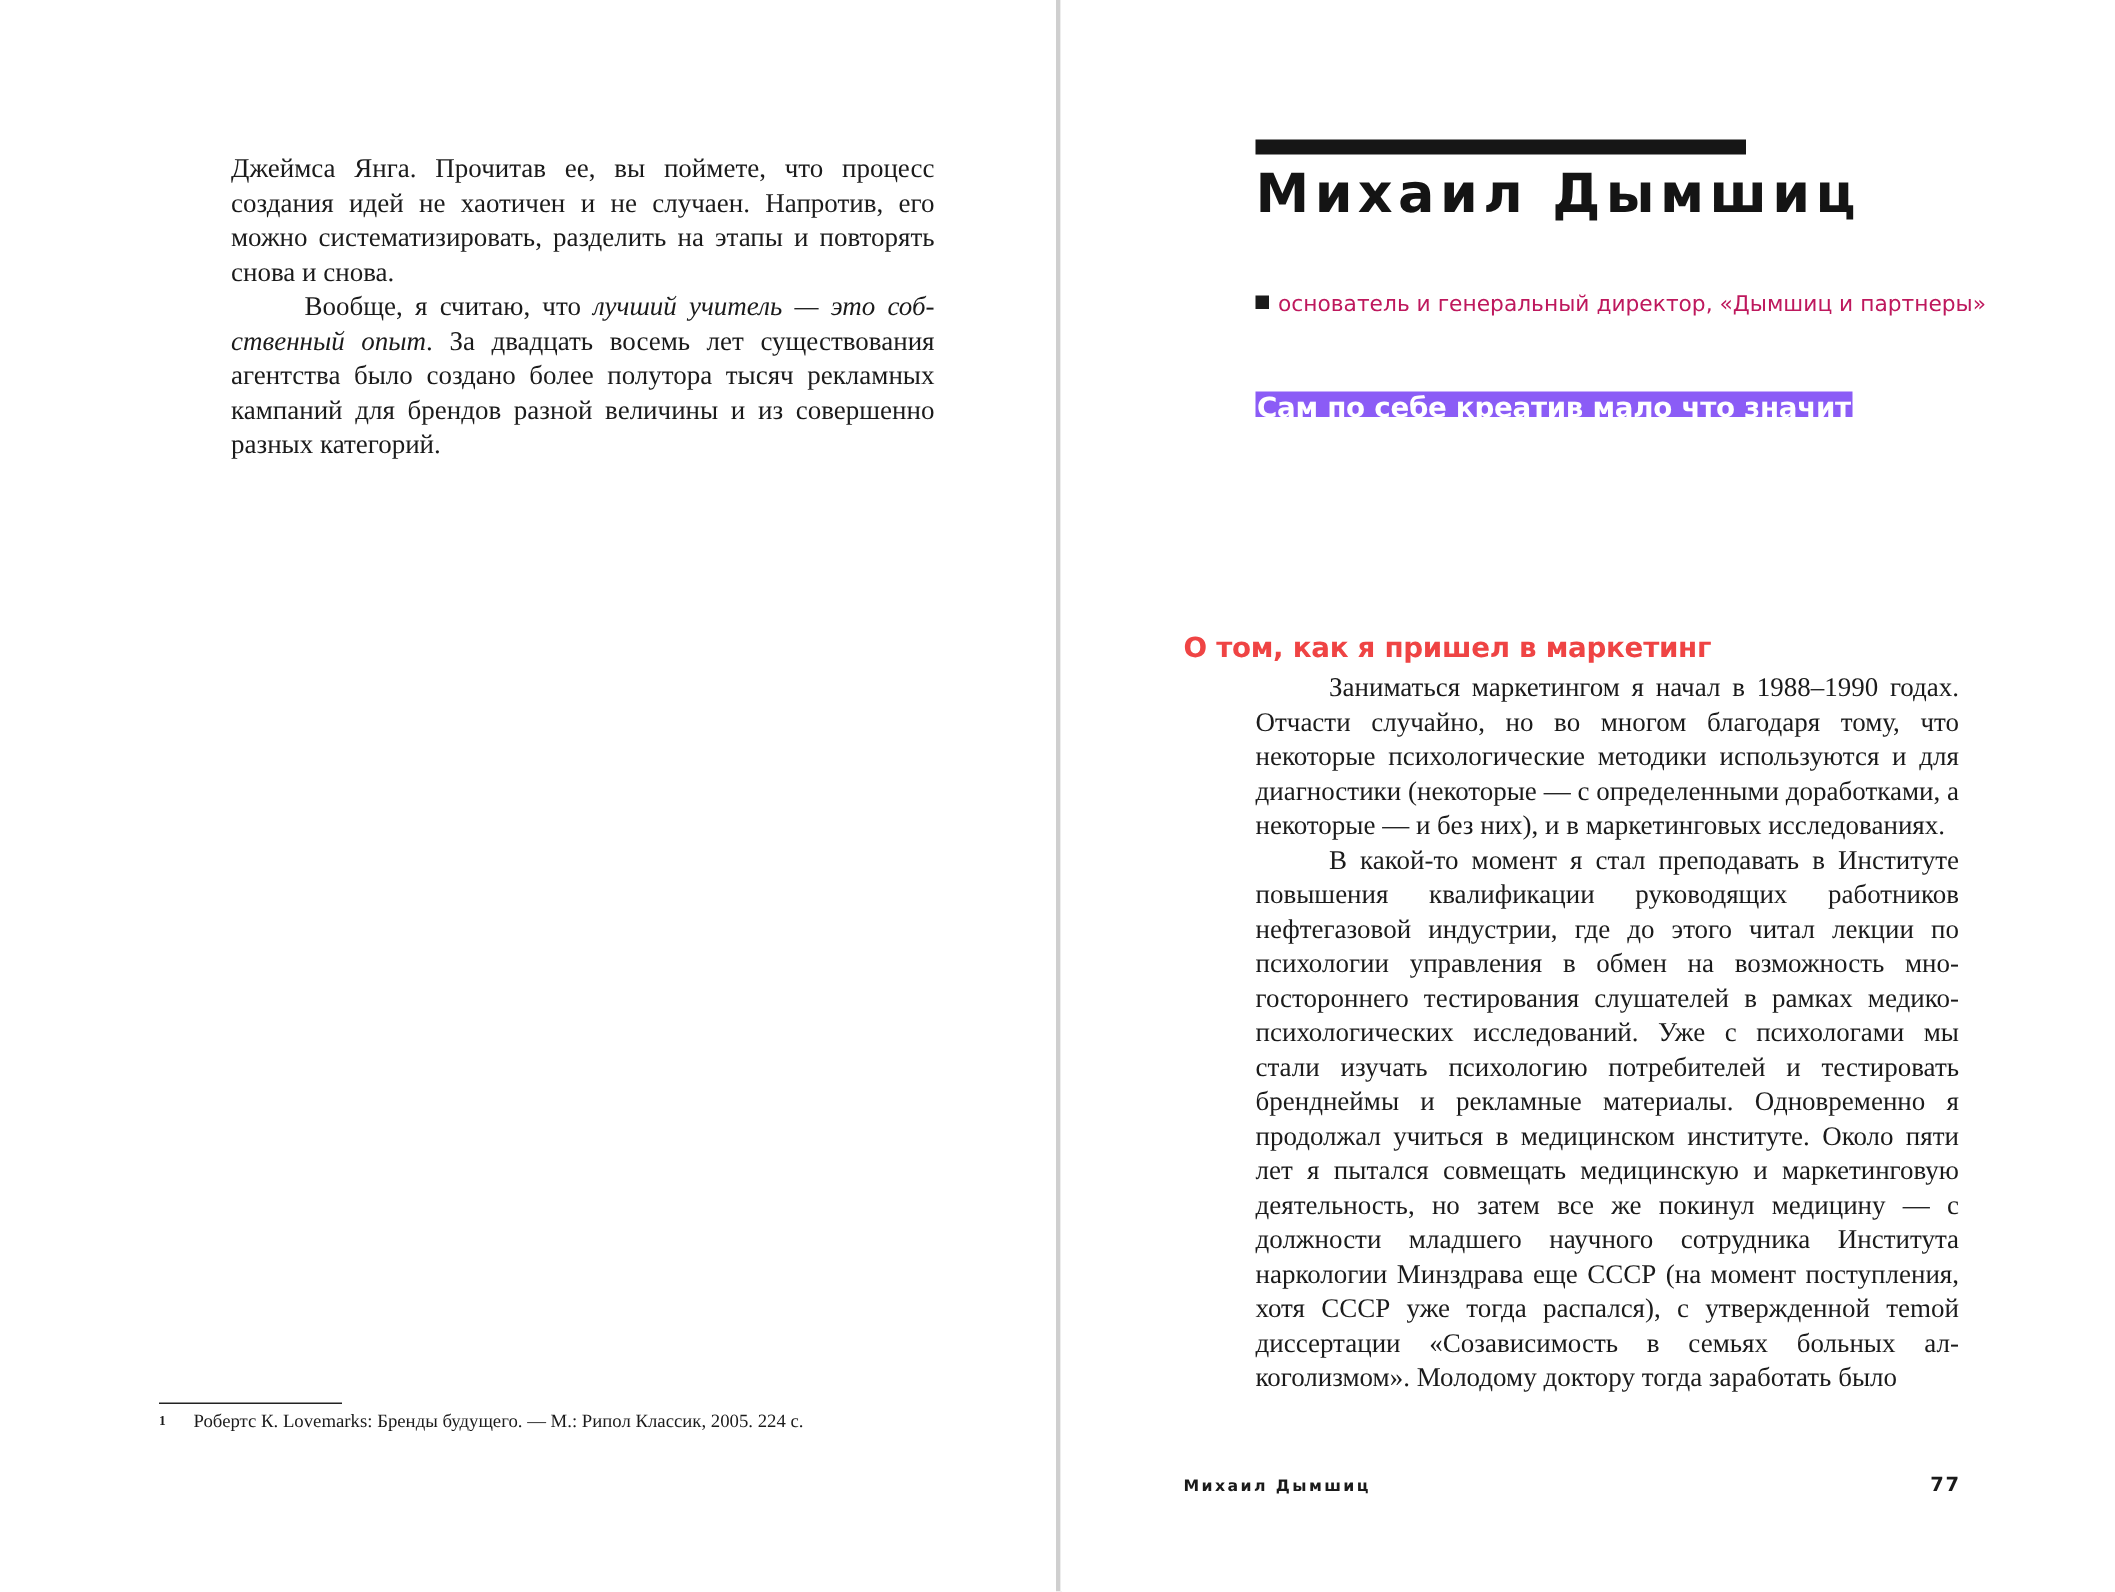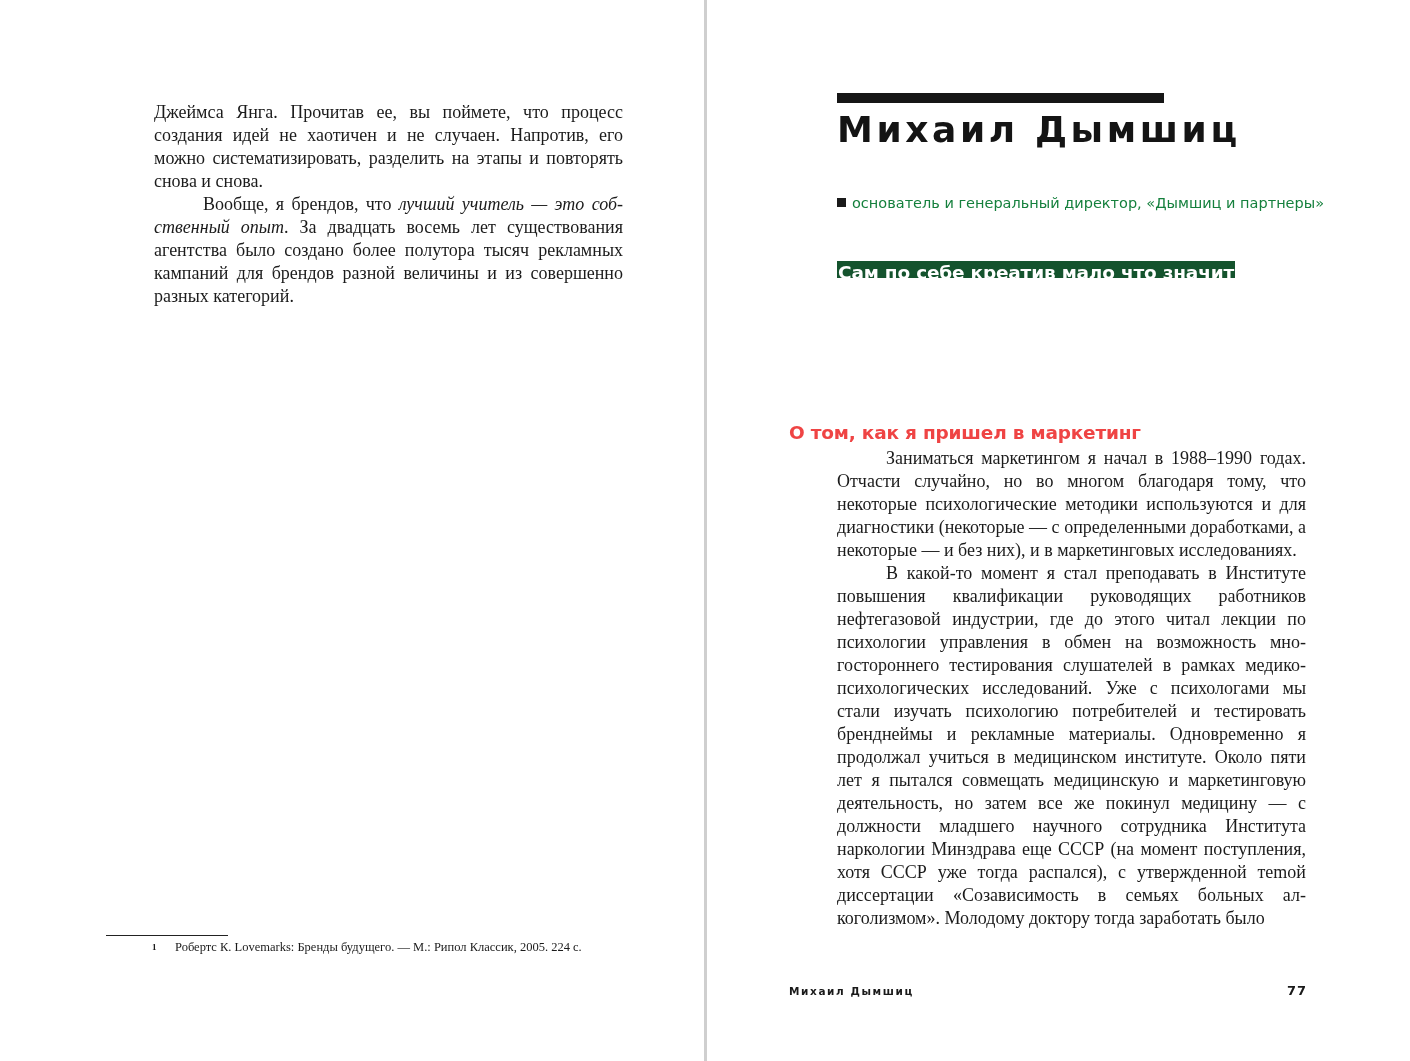--- a/index.html
+++ b/index.html
@@ -63,21 +63,20 @@
     }
     .footnote {
       position: absolute;
       left: 106px;
       top: 939px;
       width: 560px;
       font-family: "Liberation Serif", "DejaVu Serif", serif;
       font-size: 12.5px;
       line-height: 16px;
       color: #1b1b1b;
-      margin-left: 46px;
     }
     .footnote .fn-num {
       display: inline-block;
       width: 23px;
       font-size: 9px;
       vertical-align: top;
       font-weight: bold;
     }
 
     
@@ -101,38 +100,38 @@
       color: #141414;
       white-space: nowrap;
     }
     .author-role {
       position: absolute;
       left: 130px;
       top: 194px;
       font-family: "DejaVu Sans", "Liberation Sans", sans-serif;
       font-size: 14.5px;
       line-height: 18px;
-      color: #15803d;
+      color: #be185d;
       white-space: nowrap;
     }
     .author-role .bullet {
       display: inline-block;
       width: 9px;
       height: 9px;
       background: #1a1a1a;
       margin-right: 6px;
       vertical-align: 1px;
     }
     .chapter-subtitle {
       position: absolute;
       left: 130px;
       top: 261px;
       height: 17px;
       padding: 0 1px;
-      background: #14532d;
+      background: #8b5cf6;
       color: #ffffff;
       font-family: "DejaVu Sans", "Liberation Sans", sans-serif;
       font-weight: bold;
       font-size: 18.5px;
       line-height: 24px;
       white-space: nowrap;
       letter-spacing: -0.2px;
     }
     .section-heading {
       position: absolute;
@@ -172,21 +171,21 @@
       font-size: 13px;
       letter-spacing: 1px;
     }
   </style>
 </head>
 <body>
 
 <div class="page page-left">
   <div class="left-text serif">
       <p><span>Джеймса Янга. Прочитав ее, вы поймете, что процесс создания идей не хаотичен и не случаен. Напротив, его можно систематизировать, разделить на этапы и повто­рять снова и снова.</span></p>
-      <p class="indent"><span>Вообще, я брендов, что </span><em>лучший учитель — это соб­ственный опыт</em><span>. За двадцать восемь лет существования агентства было создано более полутора тысяч рекламных кампаний для брендов разной величины и из совершенно разных категорий.</span></p>
+      <p class="indent"><span>Вообще, я считаю, что </span><em>лучший учитель — это соб­ственный опыт</em><span>. За двадцать восемь лет существования агентства было создано более полутора тысяч рекламных кампаний для брендов разной величины и из совершенно разных категорий.</span></p>
     </div>
 
   <div class="footnote-rule"></div>
   <div class="footnote">
     <span class="fn-num">1</span><span>Робертс К. Lovemarks: Бренды будущего. — М.: Рипол Классик, 2005. 224 с.</span>
   </div>
 </div>
 
 <div class="spine"></div>
 

